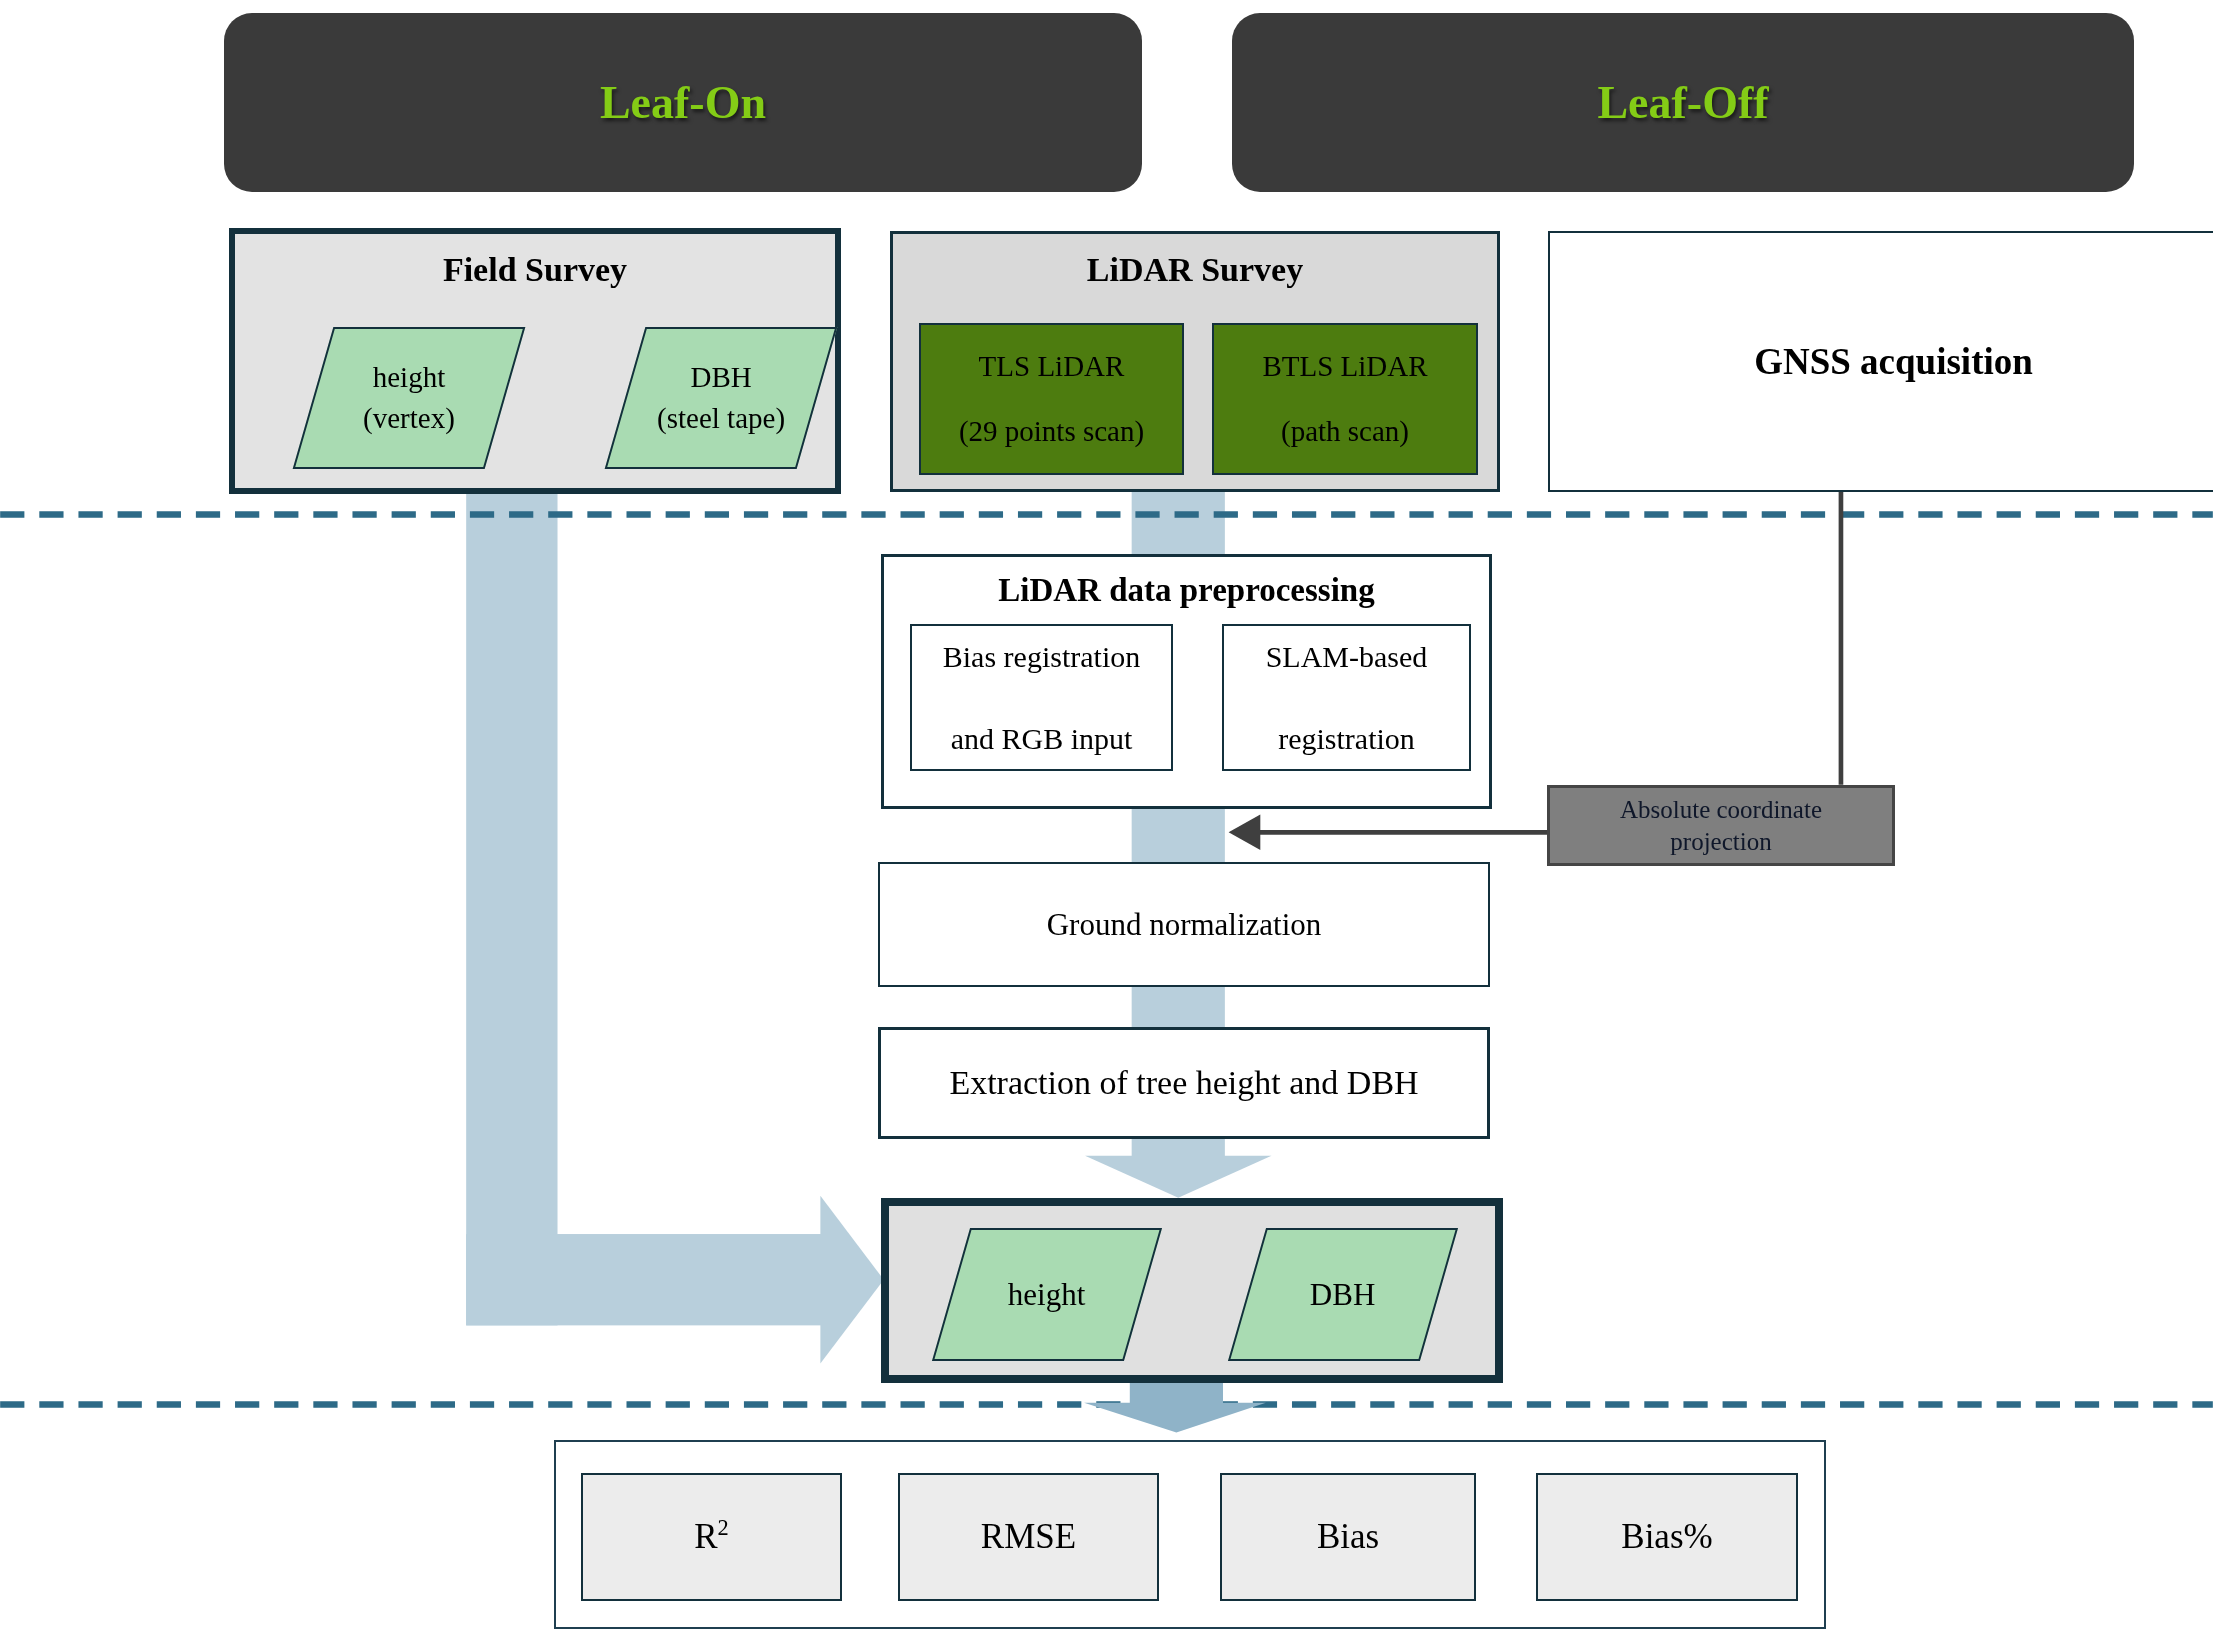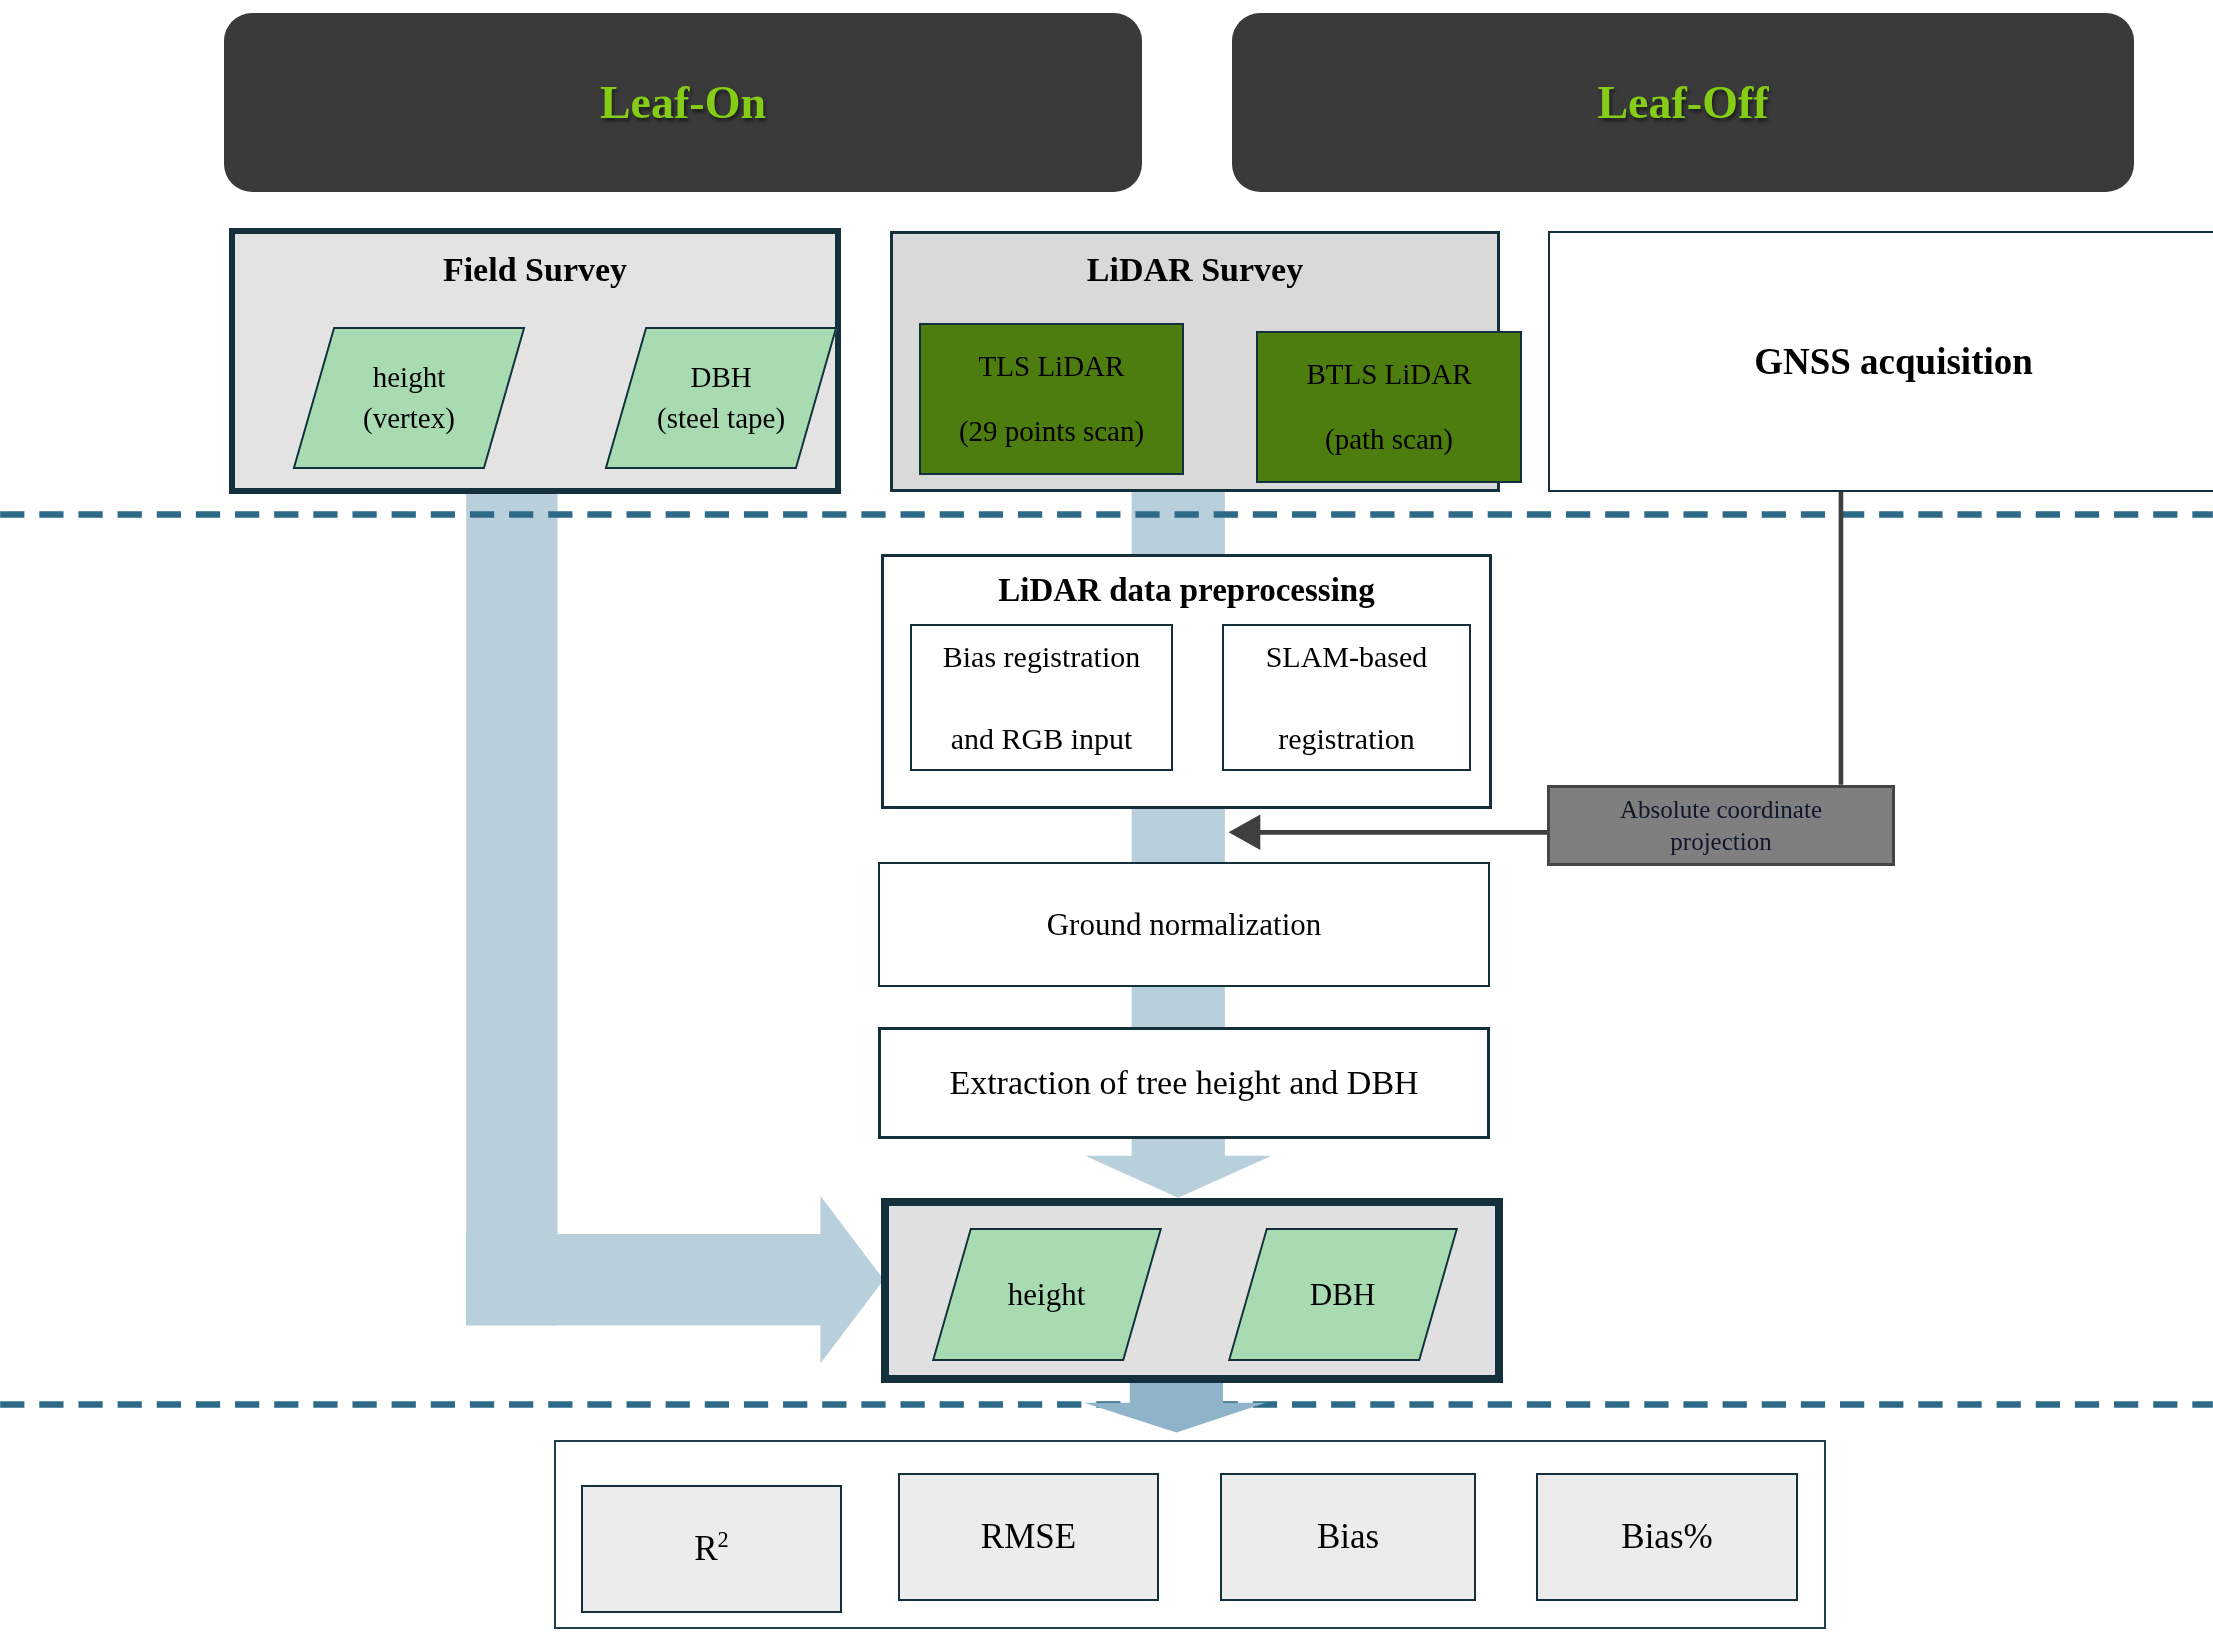--- a/index.html
+++ b/index.html
@@ -114,21 +114,21 @@
       </div>
     </div>
   </div>
 
   <div class="abs box lidar-panel" style="left:890px;top:231px;width:610px;height:261px;">
     <div class="panel-title" style="margin-top:17px;font-size:34px;">LiDAR Survey</div>
     <div class="abs subbox" style="left:26px;top:89px;width:265px;height:152px;">
       <span>TLS LiDAR</span>
       <span>(29 points scan)</span>
     </div>
-    <div class="abs subbox" style="left:319px;top:97px;width:266px;height:152px;margin-left:44px;">
+    <div class="abs subbox" style="left:319px;top:89px;width:266px;height:152px;">
       <span>BTLS LiDAR</span>
       <span>(path scan)</span>
     </div>
   </div>
 
   <div class="abs box center-line" style="left:1548px;top:231px;width:691px;height:261px;font-size:37px;font-weight:bold;">
     <span>GNSS acquisition</span>
   </div>
 
   <div class="abs box prep-panel" style="left:881px;top:554px;width:611px;height:255px;">
@@ -163,21 +163,21 @@
       </div>
     </div>
     <div class="abs para" style="left:358px;top:22.4px;width:192px;height:133px;font-size:31px;">
       <div class="unskew">
         <span>DBH</span>
       </div>
     </div>
   </div>
 
   <div class="abs box" style="left:554px;top:1440px;width:1272px;height:189px;border-color:#1f3f50;">
-    <div class="abs metric-box" style="left:25px;top:31px;width:261px;height:128px;margin-top:12px;">
+    <div class="abs metric-box" style="left:25px;top:31px;width:261px;height:128px;">
       <span><span>R</span><sup>2</sup></span>
     </div>
     <div class="abs metric-box" style="left:342px;top:31px;width:261px;height:128px;">
       <span>RMSE</span>
     </div>
     <div class="abs metric-box" style="left:664px;top:31px;width:256px;height:128px;">
       <span>Bias</span>
     </div>
     <div class="abs metric-box" style="left:980px;top:31px;width:262px;height:128px;">
       <span>Bias%</span>

